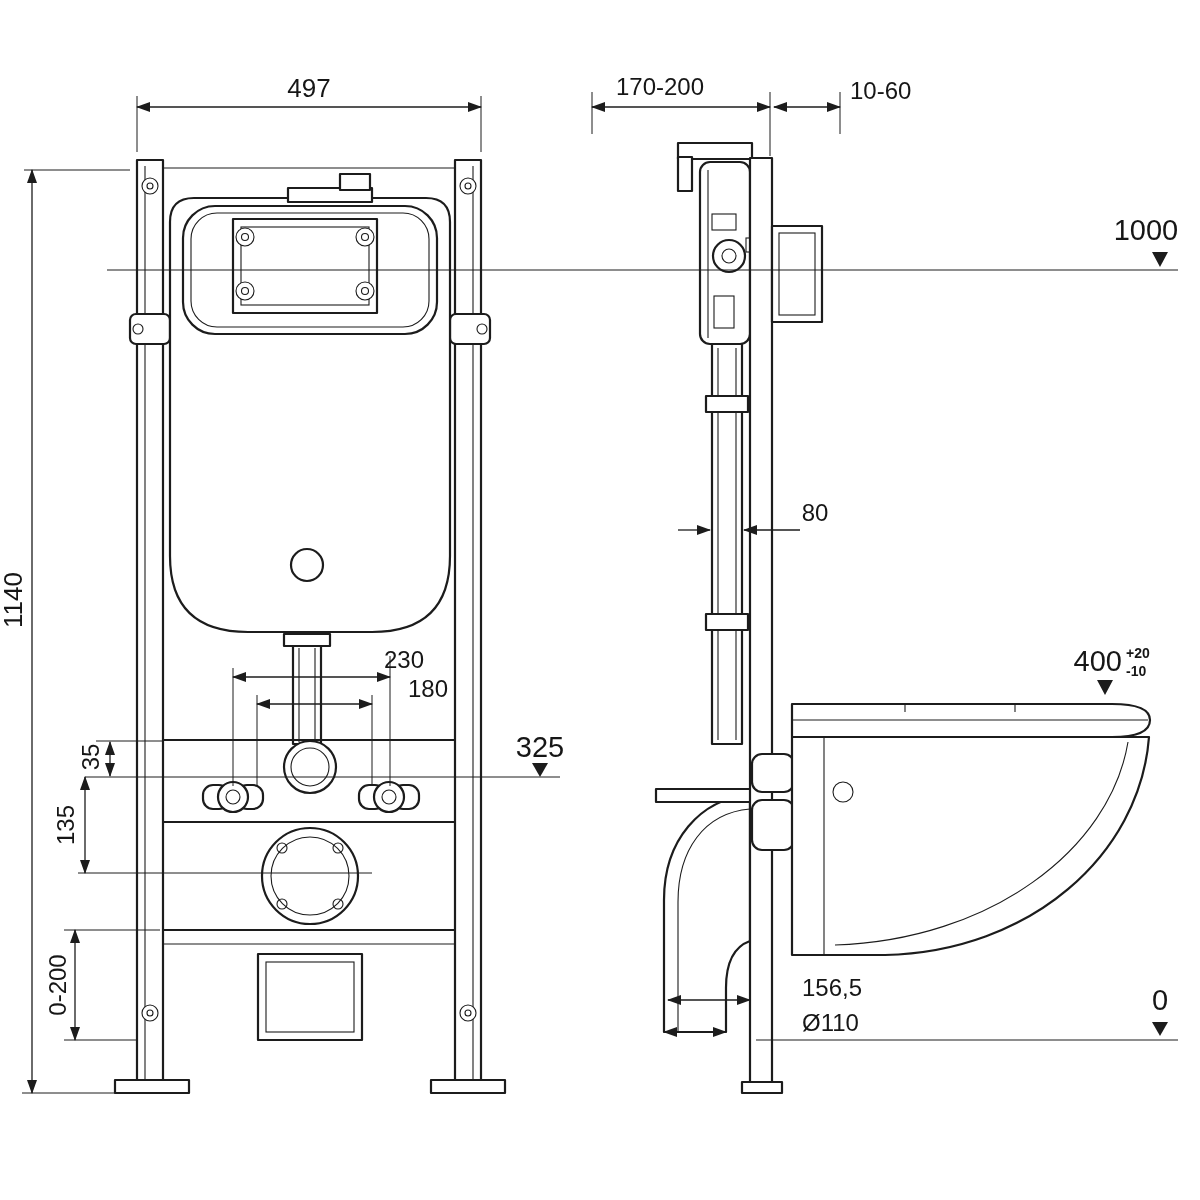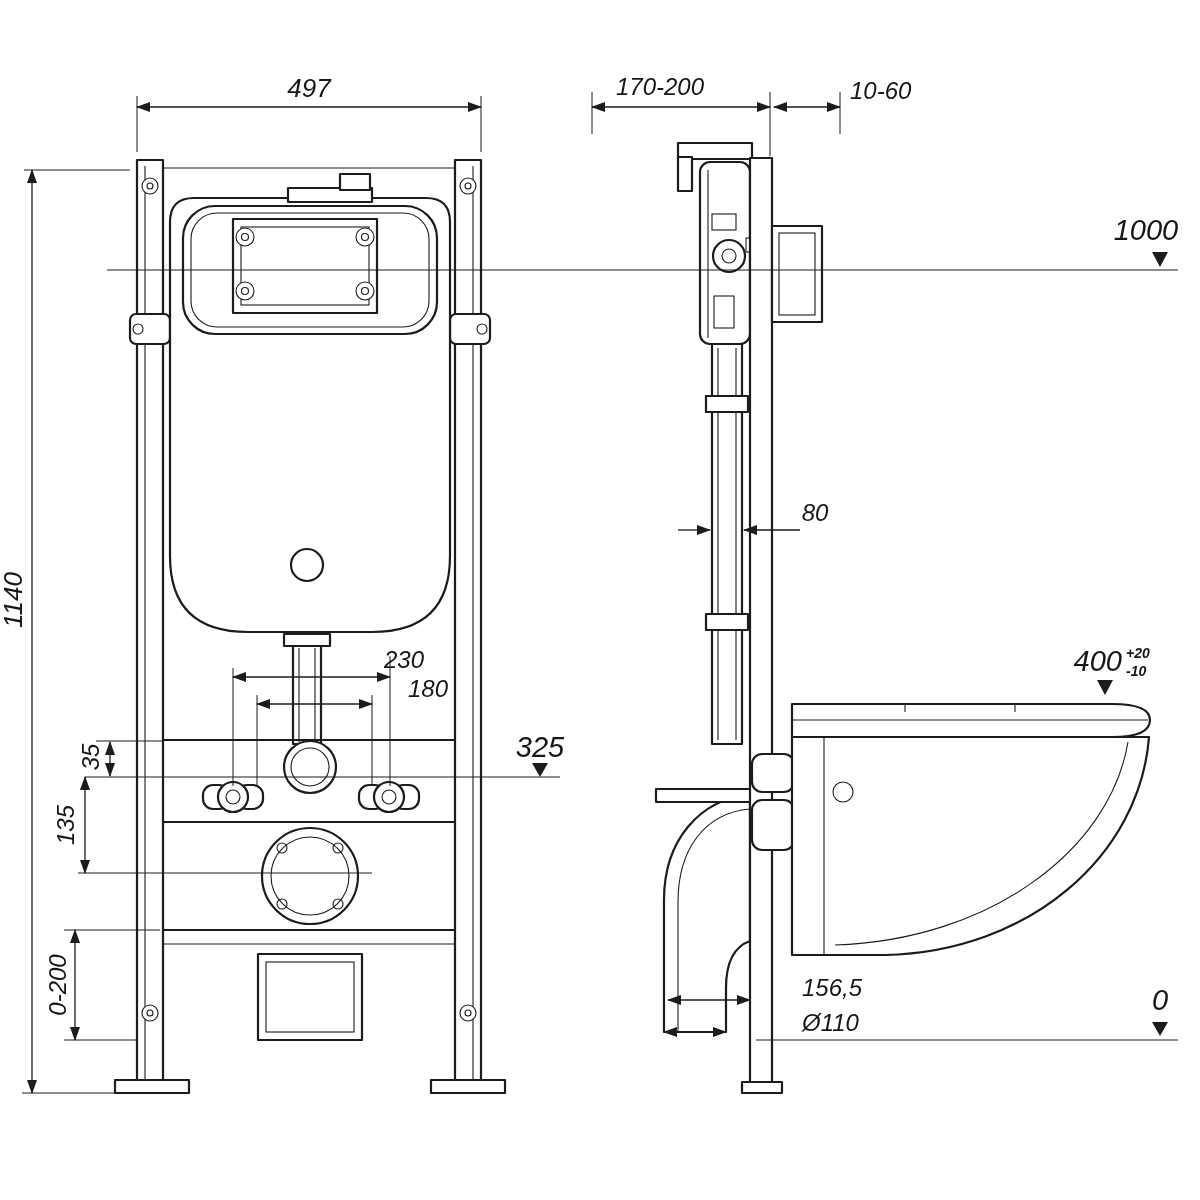--- a/index.html
+++ b/index.html
@@ -1,16 +1,16 @@
 <!DOCTYPE html>
 <html><head>
 <meta charset="utf-8">
 <style>
   html,body{margin:0;padding:0;background:#fff;}
-  .canvas{width:1200px;height:1200px;background:#fff;position:relative;overflow:hidden;font-style:italic;}
+  .canvas{width:1200px;height:1200px;background:#fff;position:relative;overflow:hidden;}
   svg text{fill:#161616;font-family:"Liberation Sans",sans-serif;}
   .ol  {fill:#fff;stroke:#1c1c1c;stroke-width:2.2;stroke-linejoin:round;}
   .oln {fill:none;stroke:#1c1c1c;stroke-width:2.2;stroke-linejoin:round;}
   .tn  {fill:none;stroke:#1c1c1c;stroke-width:1.1;}
   .tnf {fill:#fff;stroke:#1c1c1c;stroke-width:1.1;}
   .ref {fill:none;stroke:#1c1c1c;stroke-width:1;}
   .ext {fill:none;stroke:#1c1c1c;stroke-width:1;}
   .dim {fill:none;stroke:#1c1c1c;stroke-width:1.3;marker-start:url(#arr);marker-end:url(#arr);}
   .dim1{fill:none;stroke:#1c1c1c;stroke-width:1.3;marker-end:url(#arr);}
   .tri {fill:#1c1c1c;stroke:none;}

